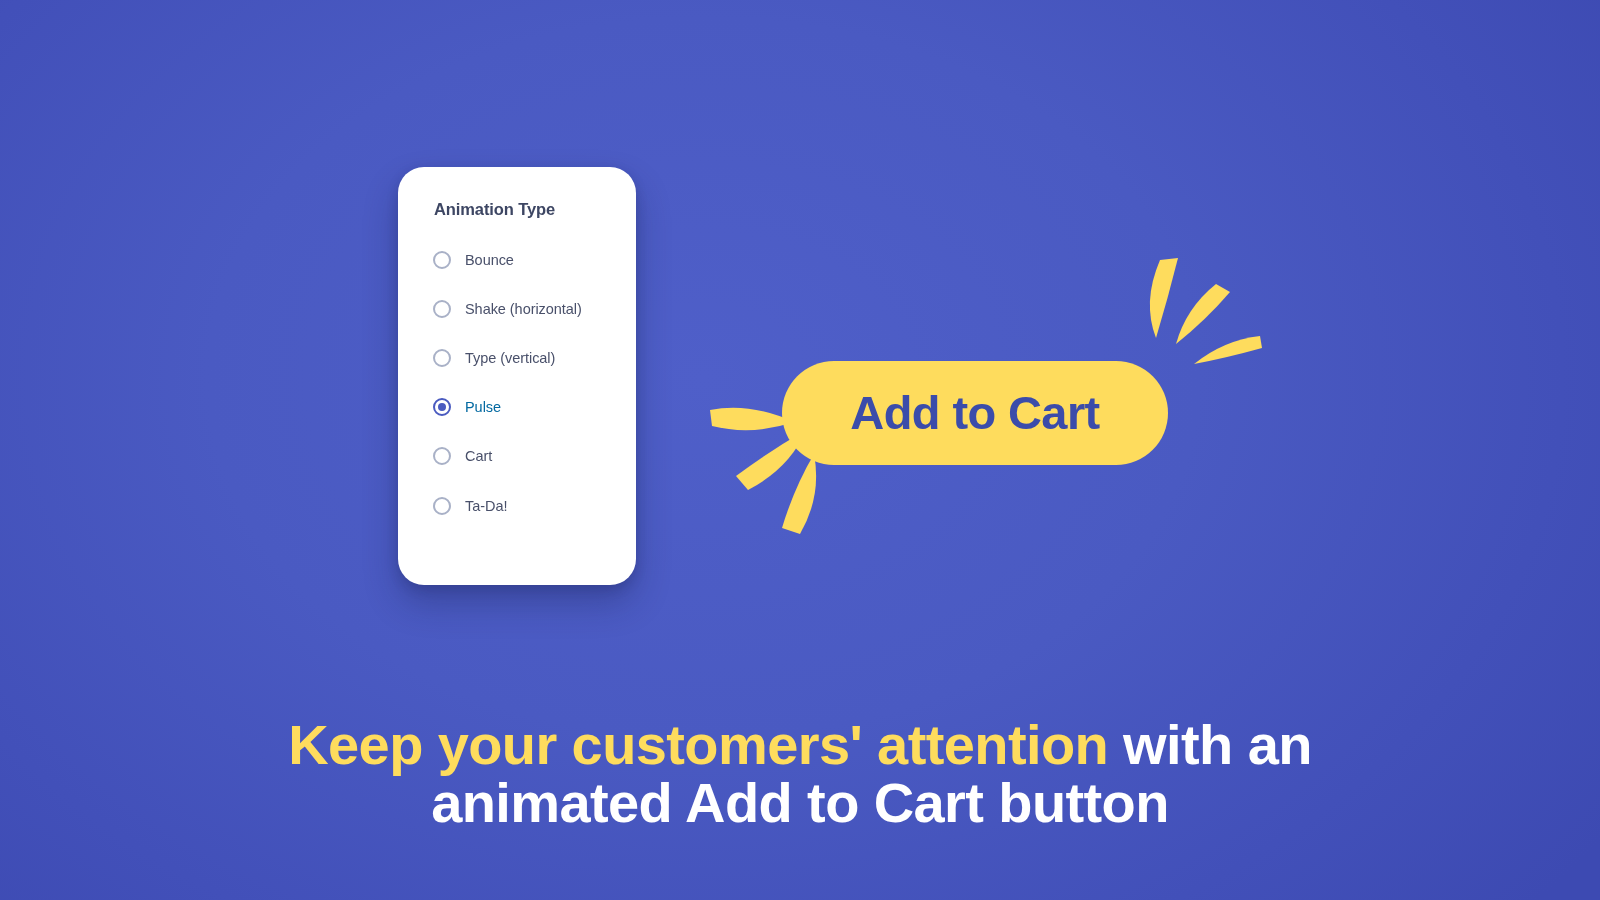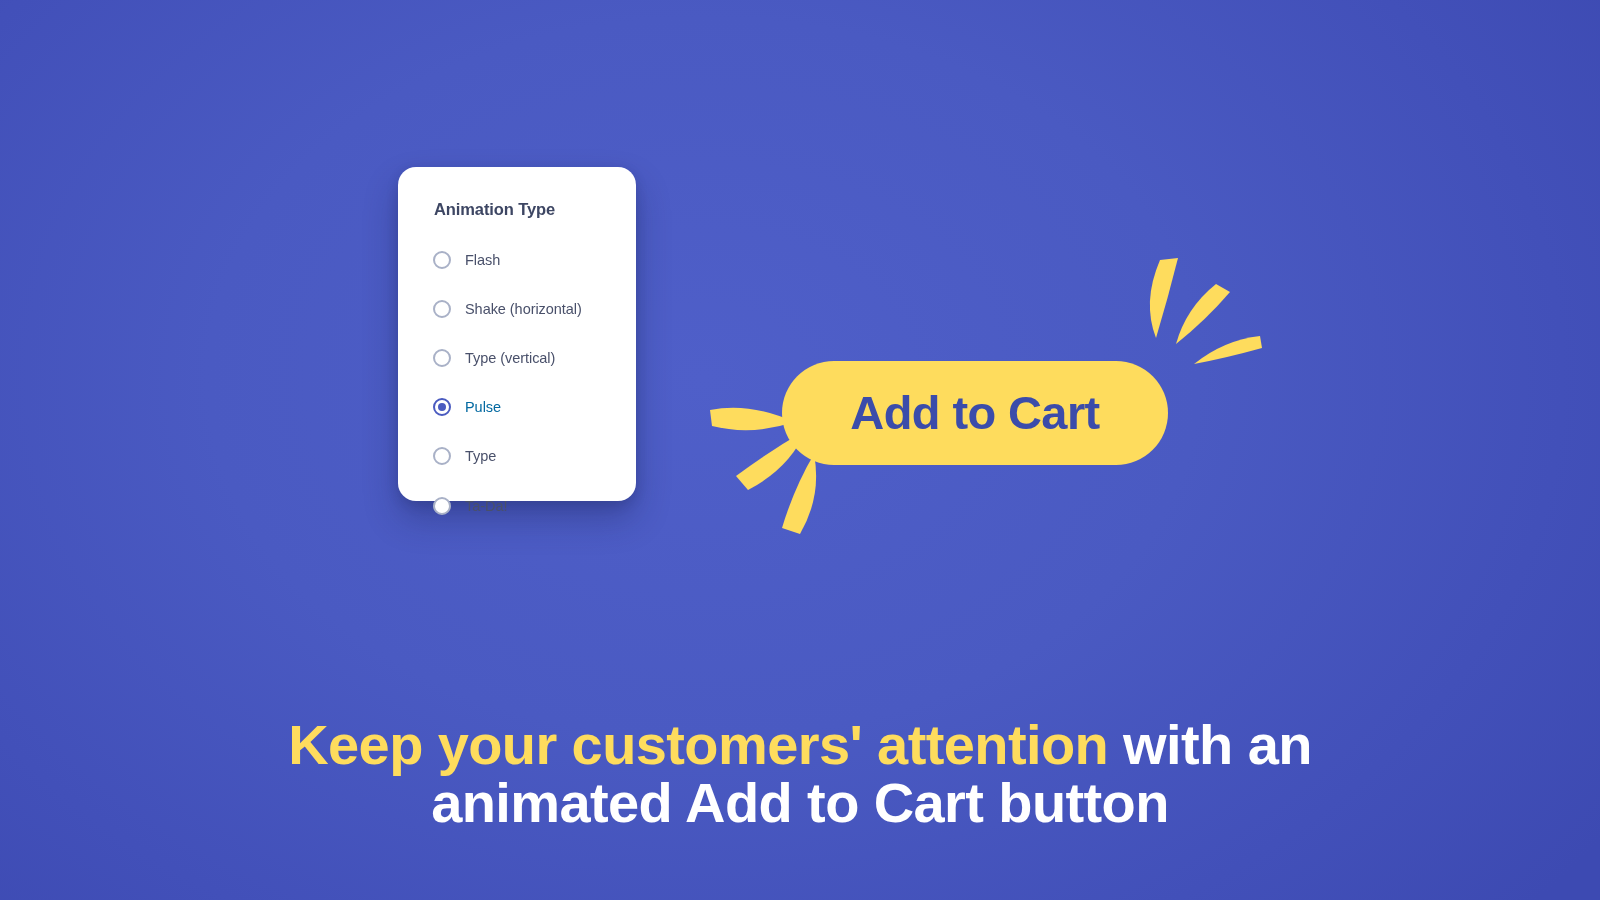--- a/index.html
+++ b/index.html
@@ -22,23 +22,23 @@
       radial-gradient(ellipse 1100px 800px at 44% 42%, #4f5fc9 0%, #4a5ac2 45%, #4250b9 78%, #3d4ab2 100%);
     overflow: hidden;
   }
 
   
   #settings-card {
     position: absolute;
     left: 398px;
     top: 167px;
     width: 238px;
-    height: 334px;
+    height: 418px;
     background: #ffffff;
-    border-radius: 18px;
+    border-radius: 26px;
     box-shadow: 0 18px 34px rgba(20, 28, 74, 0.30),
                 0 4px 12px rgba(20, 28, 74, 0.18);
   }
 
   .card-title {
     position: absolute;
     left: 36px;
     top: 33px;
     font-size: 16.5px;
     font-weight: bold;
@@ -148,41 +148,41 @@
 
 <div id="stage">
 
   <div id="settings-card">
     <div class="card-title">Animation Type</div>
 
     <div class="radio-list">
 
       <div class="radio-row">
         <span class="radio-mark"></span>
-        <span class="radio-label">Flash</span>
+        <span class="radio-label">Bounce</span>
       </div>
 
       <div class="radio-row">
         <span class="radio-mark"></span>
         <span class="radio-label">Shake (horizontal)</span>
       </div>
 
       <div class="radio-row">
         <span class="radio-mark"></span>
         <span class="radio-label">Type (vertical)</span>
       </div>
 
       <div class="radio-row selected">
         <span class="radio-mark"></span>
         <span class="radio-label">Pulse</span>
       </div>
 
       <div class="radio-row">
         <span class="radio-mark"></span>
-        <span class="radio-label">Type</span>
+        <span class="radio-label">Cart</span>
       </div>
 
       <div class="radio-row">
         <span class="radio-mark"></span>
         <span class="radio-label">Ta-Da!</span>
       </div>
 
 
     </div>
   </div>

